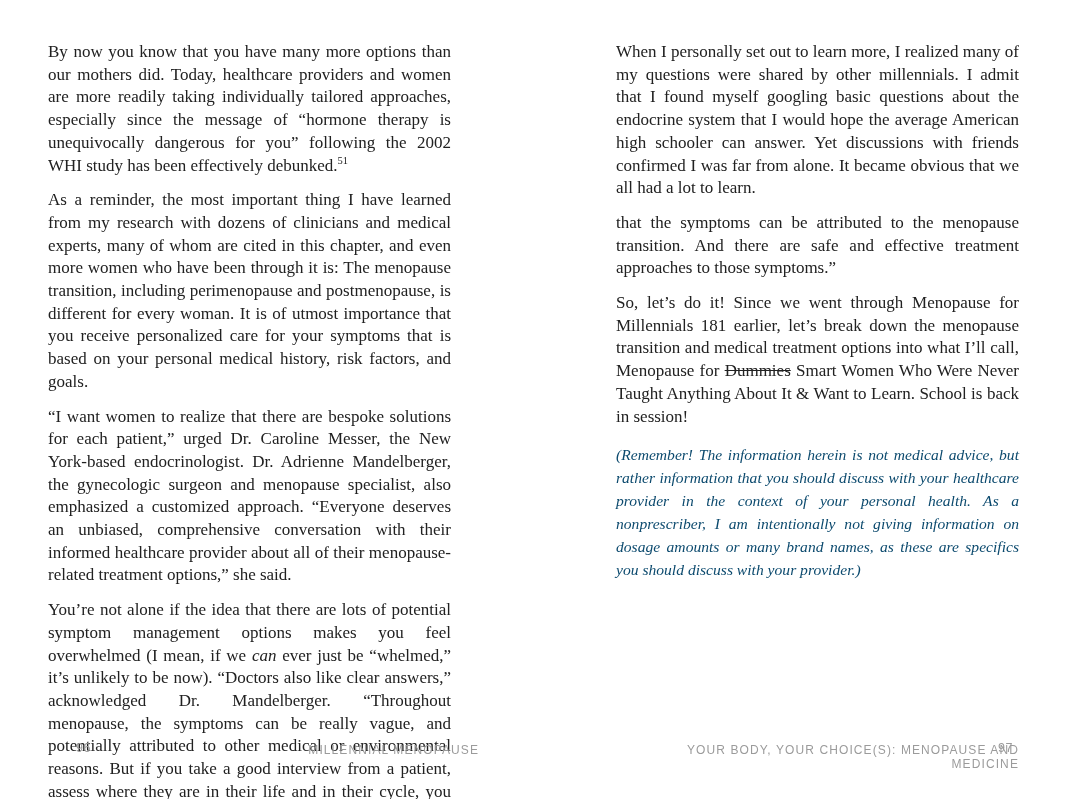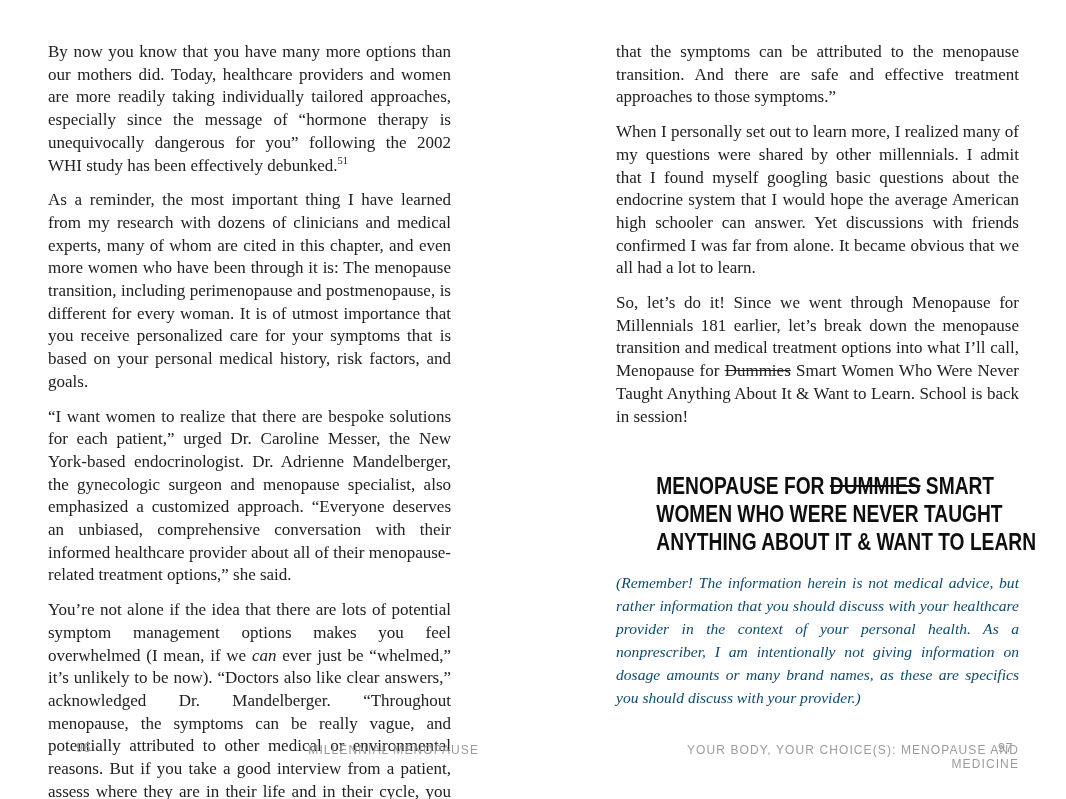--- a/index.html
+++ b/index.html
@@ -96,29 +96,24 @@
   <div class="body-text">
     <p><span>By now you know that you have many more options than our mothers did. Today, healthcare providers and women are more readily taking individually tailored approaches, especially since the message of “hormone therapy is unequivocally dangerous for you” following the 2002 WHI study has been effectively debunked.</span><sup>51</sup></p>
     <p><span>As a reminder, the most important thing I have learned from my research with dozens of clinicians and medical experts, many of whom are cited in this chapter, and even more women who have been through it is: The menopause transition, including perimenopause and postmenopause, is different for every woman. It is of utmost importance that you receive personalized care for your symptoms that is based on your personal medical history, risk factors, and goals.</span></p>
     <p><span>“I want women to realize that there are bespoke solutions for each patient,” urged Dr. Caroline Messer, the New York-based endocrinologist. Dr. Adrienne Mandelberger, the gynecologic surgeon and menopause specialist, also emphasized a customized approach. “Everyone deserves an unbiased, comprehensive conversation with their informed healthcare provider about all of their menopause-related treatment options,” she said.</span></p>
     <p><span>You’re not alone if the idea that there are lots of potential symptom management options makes you feel overwhelmed (I mean, if we </span><em>can</em><span> ever just be “whelmed,” it’s unlikely to be now). “Doctors also like clear answers,” acknowledged Dr. Mandelberger. “Throughout menopause, the symptoms can be really vague, and potentially attributed to other medical or environmental reasons. But if you take a good interview from a patient, assess where they are in their life and in their cycle, you can find patterns. It often emerges very clearly</span></p>
   </div>
 </div>
 
 <div class="page-col col-right">
   <div class="body-text">
+    <p><span>When I personally set out to learn more, I realized many of my questions were shared by other millennials. I admit that I found myself googling basic questions about the endocrine system that I would hope the average American high schooler can answer. Yet discussions with friends confirmed I was far from alone. It became obvious that we all had a lot to learn.</span></p>
     <p><span>that the symptoms can be attributed to the menopause transition. And there are safe and effective treatment approaches to those symptoms.”</span></p>
-    <p><span>When I personally set out to learn more, I realized many of my questions were shared by other millennials. I admit that I found myself googling basic questions about the endocrine system that I would hope the average American high schooler can answer. Yet discussions with friends confirmed I was far from alone. It became obvious that we all had a lot to learn.</span></p>
     <p><span>So, let’s do it! Since we went through Menopause for Millennials 181 earlier, let’s break down the menopause transition and medical treatment options into what I’ll call, Menopause for </span><s>Dummies</s><span> Smart Women Who Were Never Taught Anything About It &amp; Want to Learn. School is back in session!</span></p>
   </div>
-  <h2 class="section-heading">
-    <div class="heading-line"><span>MENOPAUSE FOR </span><s>DUMMIES</s><span> SMART</span></div>
-    <div class="heading-line"><span>WOMEN WHO WERE NEVER TAUGHT</span></div>
-    <div class="heading-line"><span>ANYTHING ABOUT IT &amp; WANT TO LEARN</span></div>
-  </h2>
   <p class="disclaimer">(Remember! The information herein is not medical advice, but rather information that you should discuss with your healthcare provider in the context of your personal health. As a nonprescriber, I am intentionally not giving information on dosage amounts or many brand names, as these are specifics you should discuss with your provider.)</p>
 </div>
 
 <div class="footer footer-left">
   <span class="page-num num-left">96</span>
   <span class="running-head">MILLENNIAL MENOPAUSE</span>
 </div>
 
 <div class="footer footer-right">
   <span class="running-head">YOUR BODY, YOUR CHOICE(S): MENOPAUSE AND MEDICINE</span>

